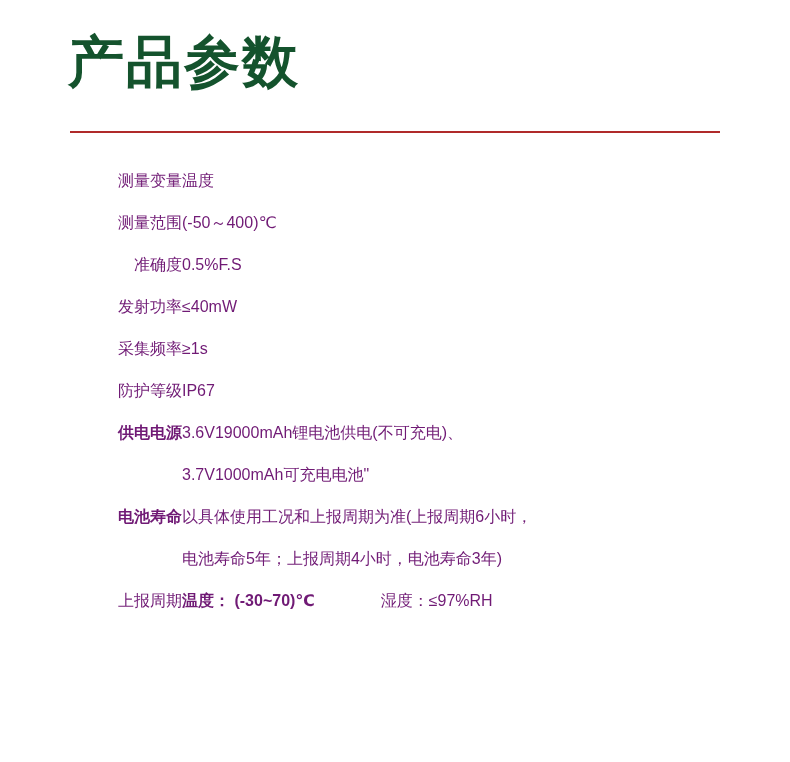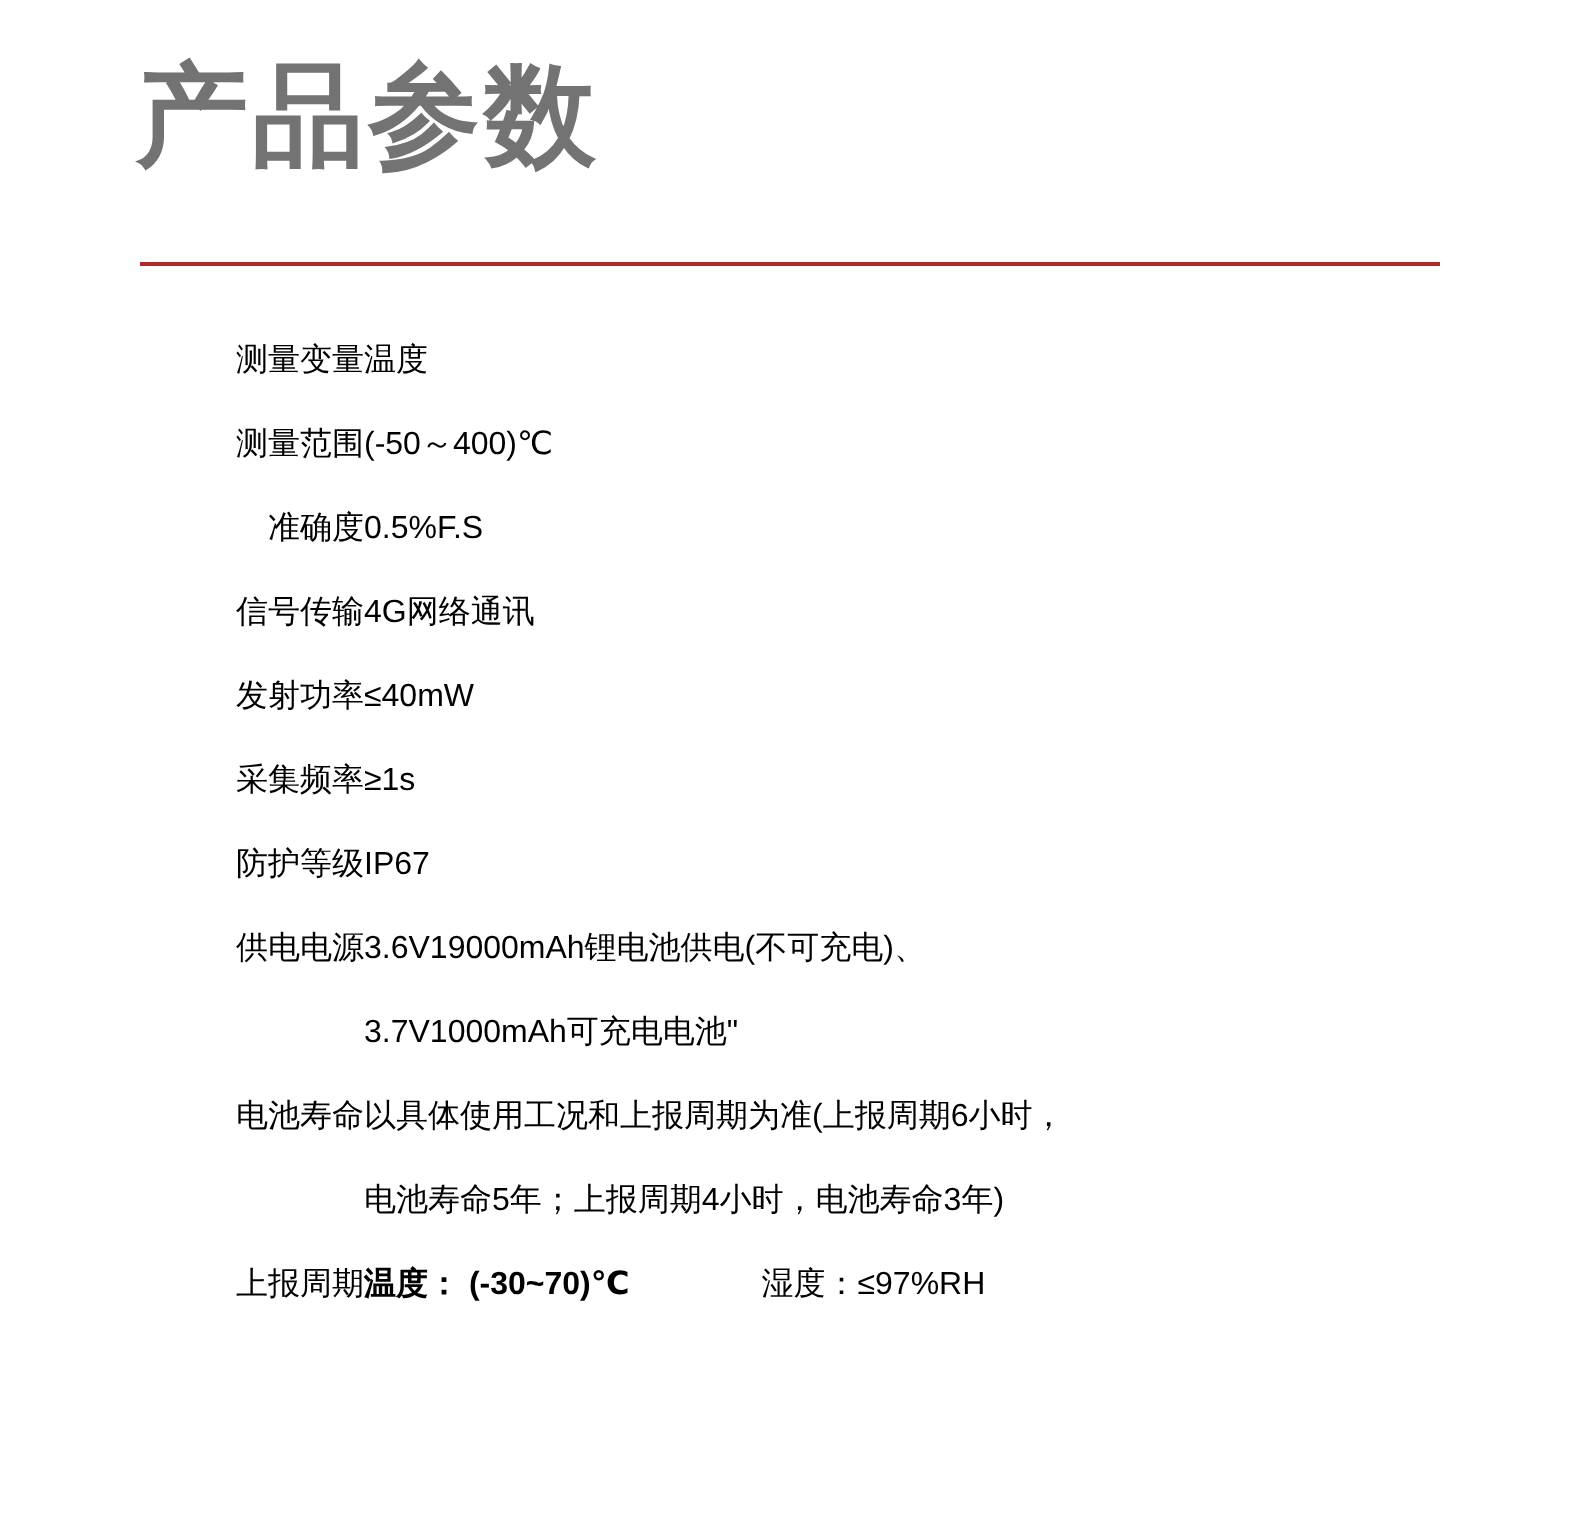--- a/index.html
+++ b/index.html
@@ -20,44 +20,44 @@
     height: 762px;
     box-sizing: border-box;
   }
   .title {
     position: absolute;
     left: 68px;
     top: 26px;
     font-size: 56px;
     line-height: 72px;
     font-weight: 700;
-    color: #737373;
+    color: #14532d;
     letter-spacing: 2px;
-    font-family: Liberation Mono, monospace;
+    font-family: Liberation Serif, serif;
   }
   .divider {
     position: absolute;
     left: 70px;
     top: 131px;
     width: 650px;
     height: 2px;
     background: #b02a2a;
   }
   .spec-table {
     position: absolute;
     left: 70px;
     top: 160px;
     width: 660px;
     border-collapse: collapse;
   }
   .spec-table td {
     vertical-align: top;
     padding: 0;
     font-size: 16px;
-    color: #000000;
+    color: #701a75;
   }
   .row-label {
     width: 112px;
     text-align: right;
     padding-right: 0;
     white-space: nowrap;
     font-size: 16.5px;
     color: #333333;
     line-height: 42px;
     height: 42px;
@@ -73,20 +73,21 @@
   .row-value .line2 {
     display: block;
     line-height: 42px;
   }
   .tall .row-label,
   .tall .row-value {
     height: 84px;
   }
   .tall .row-label {
     line-height: 42px;
+    font-weight: bold;
   }
   .env-seg1 { display: inline-block; font-weight: bold; }
   .env-gap { display: inline-block; width: 66px; }
   .env-seg2 { display: inline-block; }
 </style>
 </head>
 <body>
 
 <div class="page">
 
@@ -99,24 +100,20 @@
         <td class="row-label">测量变量</td>
         <td class="row-value">温度</td>
       </tr>
       <tr>
         <td class="row-label">测量范围</td>
         <td class="row-value">(-50～400)℃</td>
       </tr>
       <tr>
         <td class="row-label">准确度</td>
         <td class="row-value">0.5%F.S</td>
-      </tr>
-      <tr>
-        <td class="row-label">信号传输</td>
-        <td class="row-value">4G网络通讯</td>
       </tr>
       <tr>
         <td class="row-label">发射功率</td>
         <td class="row-value">≤40mW</td>
       </tr>
       <tr>
         <td class="row-label">采集频率</td>
         <td class="row-value">≥1s</td>
       </tr>
       <tr>

